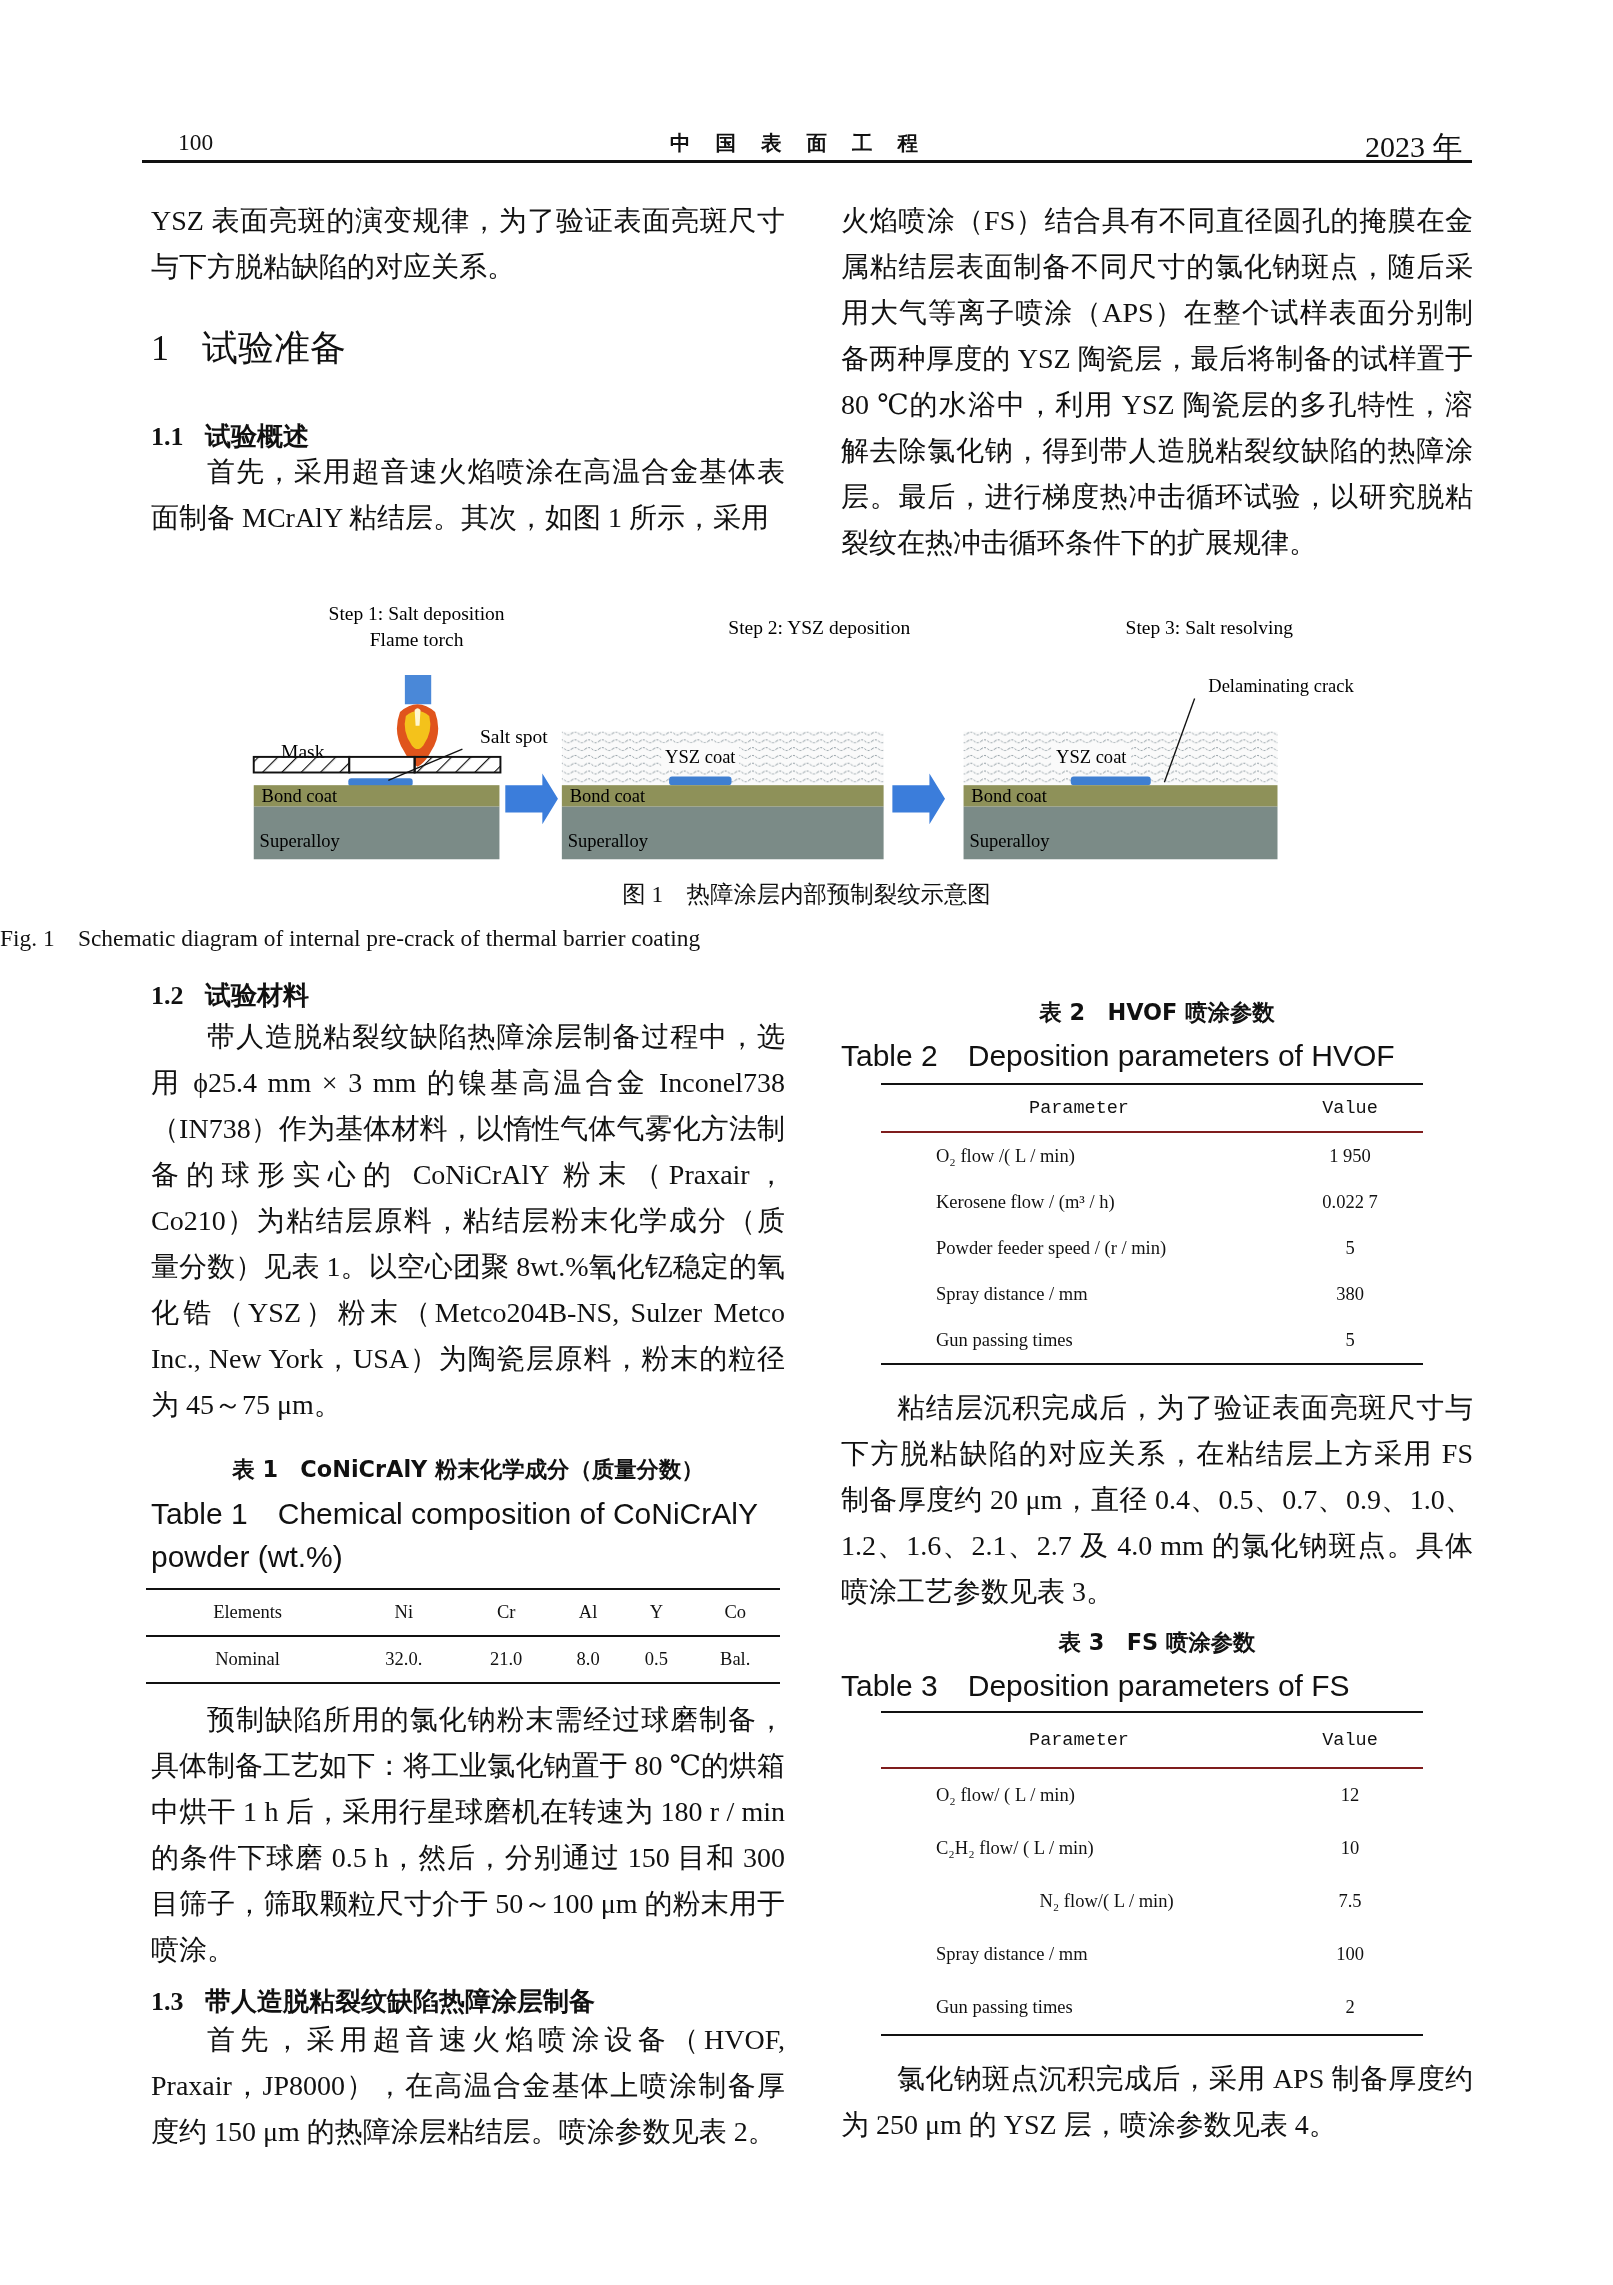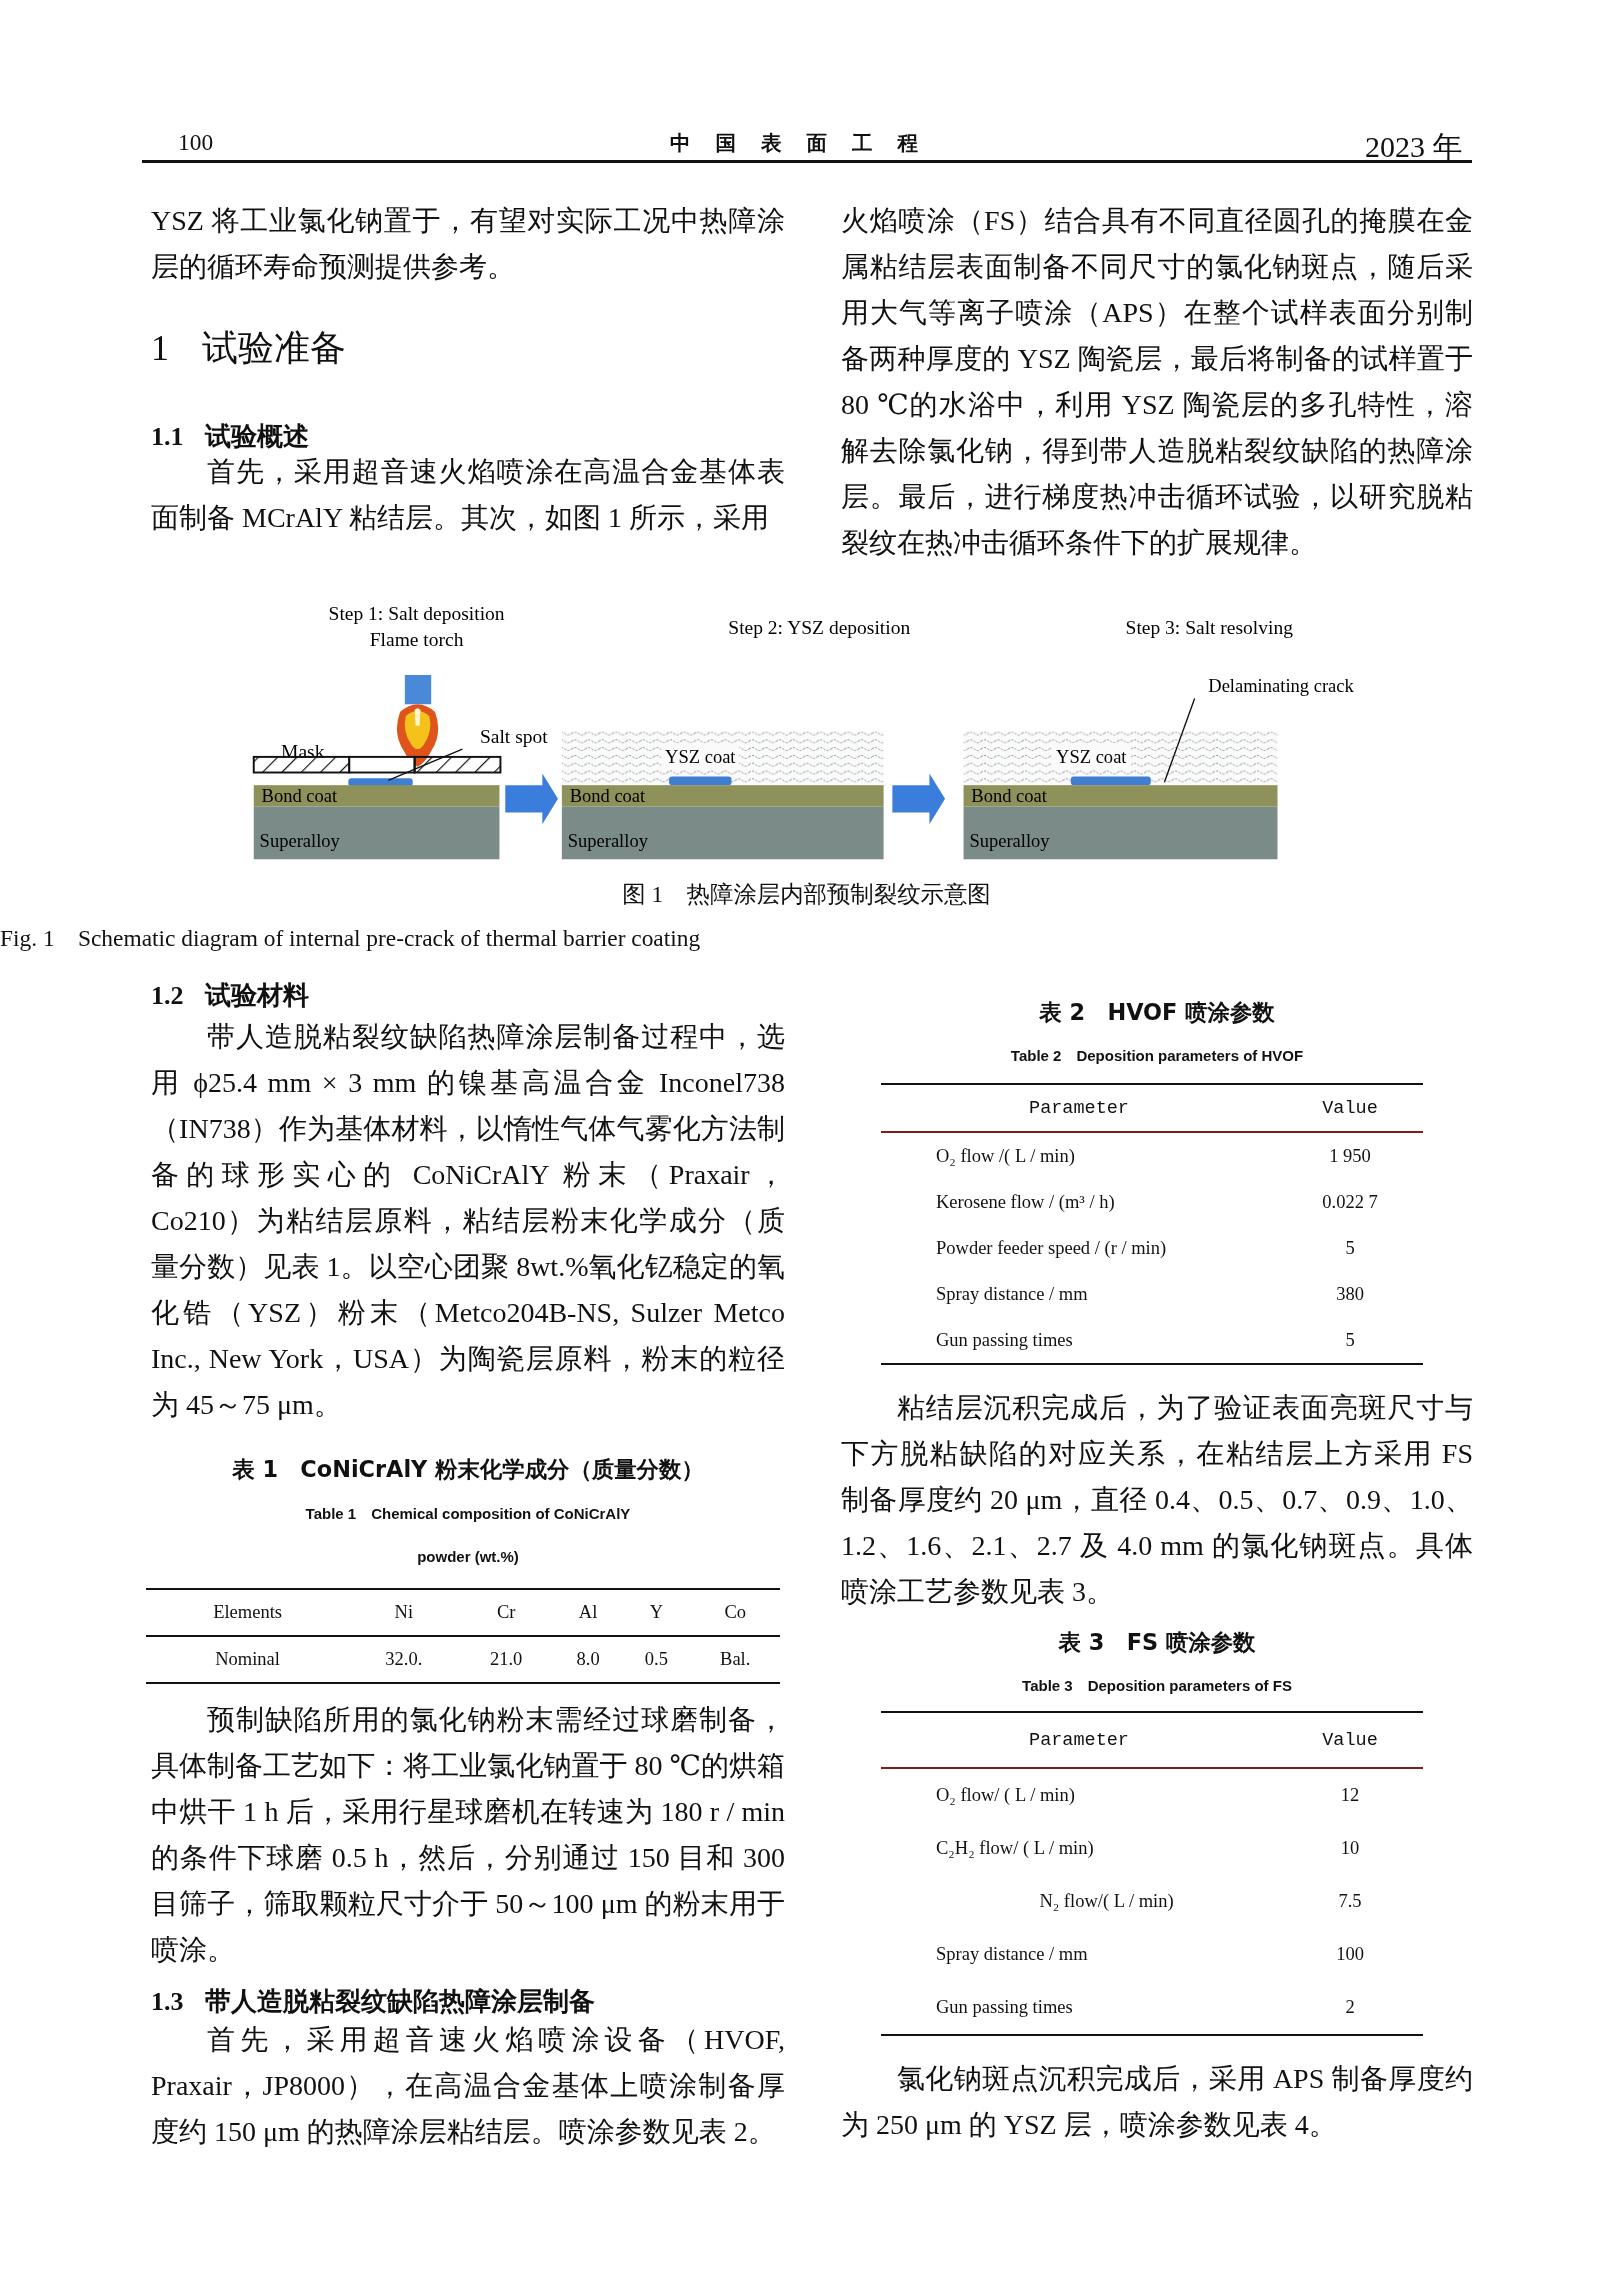--- a/index.html
+++ b/index.html
@@ -14,21 +14,21 @@
   .col p { margin: 0; }
   .indent { text-indent: 2em; }
   .left { left: 151px; width: 634px; }
   .right { left: 841px; width: 632px; }
   .h1 { font-size: 36px; }
   .h2 { font-size: 26px; font-weight: bold; font-family: "DejaVu Sans", "Liberation Sans", sans-serif; }
   .h2 .num { font-family: "Liberation Serif", serif; margin-right: 21.5px; }
   .caption-cn { font-size: 23.4px; text-align: center; }
   .caption-en { font-size: 23.4px; }
   .tcap-cn { font-size: 22.4px; font-weight: bold; text-align: center; font-family: "DejaVu Sans", sans-serif; }
-  .tcap-en { font-size: 15px; font-weight: bold; text-align: center; font-family: "Liberation Sans", sans-serif; line-height: 43px; }
+  .tcap-en { font-size: 30px; font-weight: normal; text-align: left; font-family: "Liberation Sans", sans-serif; line-height: 43px; }
   table { border-collapse: collapse; font-size: 18.5px; }
   table td, table th { font-weight: normal; padding: 0; }
   .t1 { width: 634px; border-top: 2.9px solid #111; border-bottom: 2.9px solid #111; }
   .t1 th, .t1 td { text-align: center; height: 45px; }
   .t1 thead tr { border-bottom: 2px solid #111; }
   .t2 { width: 542px; border-top: 2.9px solid #111; border-bottom: 2.9px solid #111; }
   .t2 th, .t2 td { height: 46px; }
   .t2 thead tr { border-bottom: 2px solid #7f1d1d; font-family: Liberation Mono, monospace; }
   .t2 .pc { text-align: left; padding-left: 55px; }
   .t2 thead .pc { text-align: center; padding-left: 0; }
@@ -38,21 +38,21 @@
 </style>
 </head>
 <body>
 
 <div class="abs header-num">100</div>
 <div class="abs header-journal">中国表面工程</div>
 <div class="abs header-year">2023 年</div>
 <div class="abs header-rule"></div>
 
 <div class="abs col left" style="top:198px;">
-  <p>YSZ 将工业氯化钠置于，有望对实际工况中热障涂层的循环寿命预测提供参考。</p>
+  <p>YSZ 表面亮斑的演变规律，为了验证表面亮斑尺寸与下方脱粘缺陷的对应关系。</p>
 </div>
 <div class="abs left h1" style="top:324px;">
   <span style="margin-right:33px;">1</span><span>试验准备</span>
 </div>
 <div class="abs left h2" style="top:419px;">
   <span class="num">1.1</span><span>试验概述</span>
 </div>
 <div class="abs col left" style="top:449px;">
   <p class="indent">首先，采用超音速火焰喷涂在高温合金基体表面制备 MCrAlY 粘结层。其次，如图 1 所示，采用</p>
 </div>

